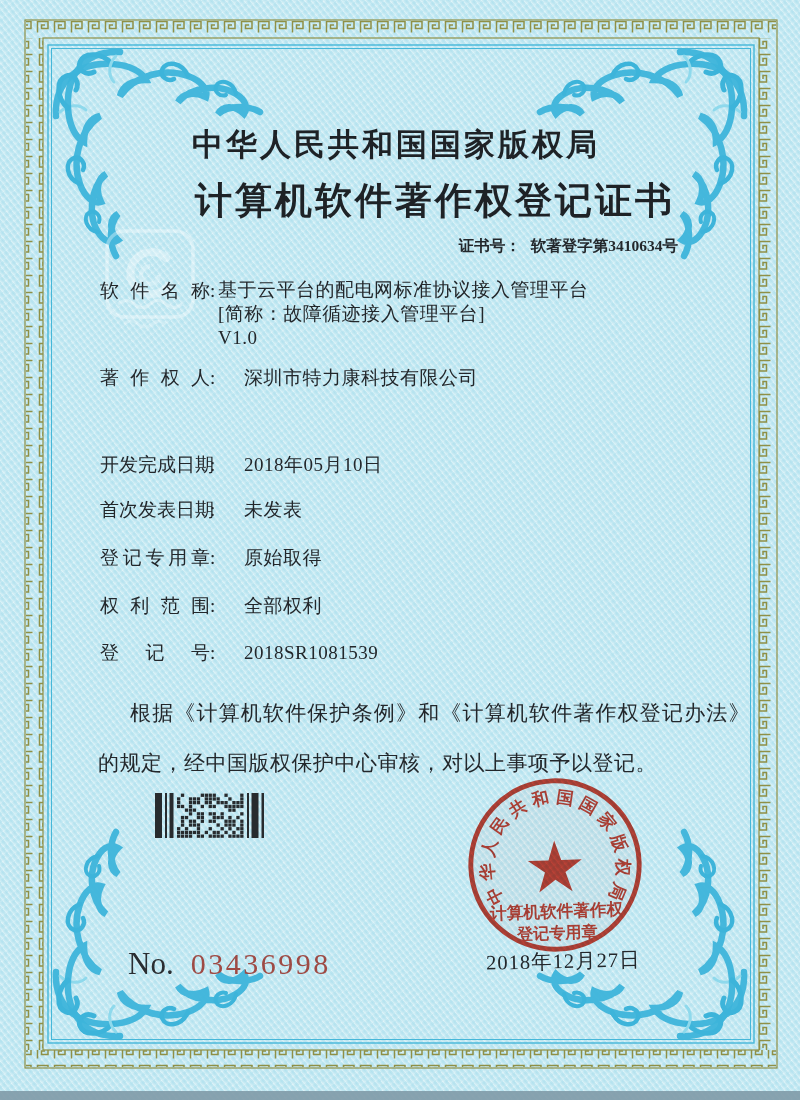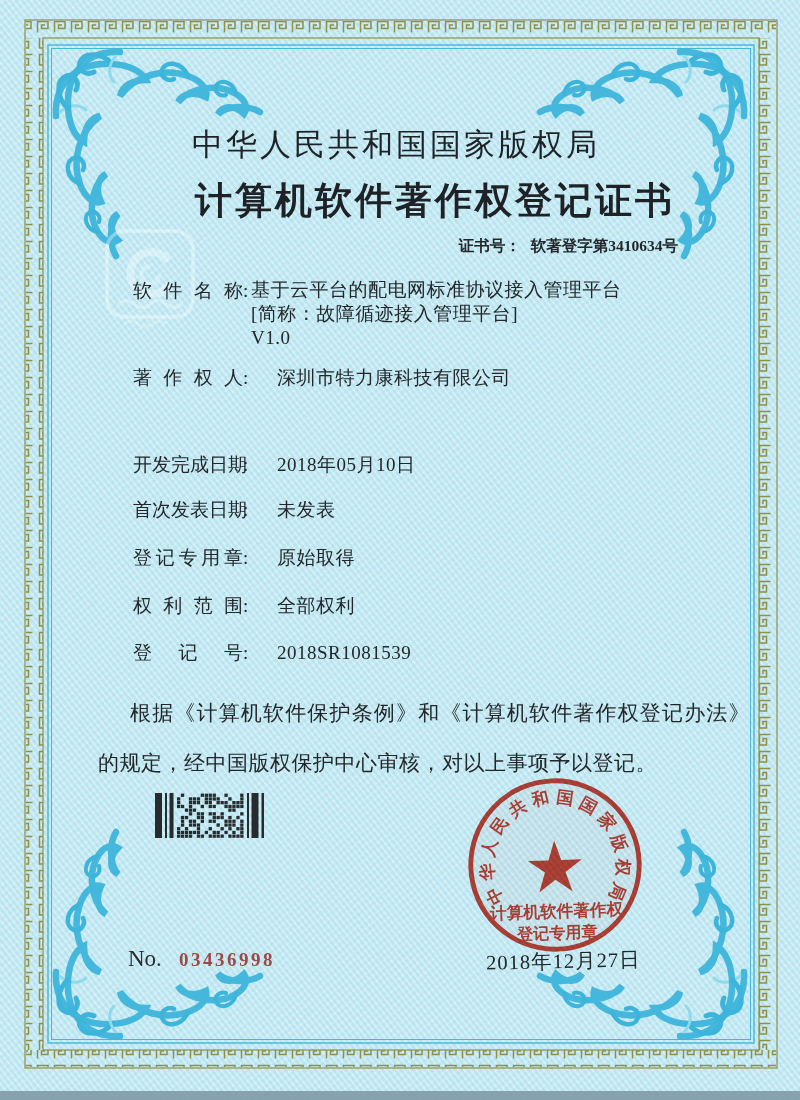--- a/index.html
+++ b/index.html
@@ -13,28 +13,28 @@
         color:#22262a;}
   .border-svg{position:absolute;left:0;top:0;z-index:1;}
   .scan-edge{position:absolute;left:0;right:0;bottom:0;height:9px;background:#7f9aa7;opacity:.9;z-index:6;}
 
   .watermark{position:absolute;left:104px;top:228px;z-index:2;opacity:.55;}
 
   .content{position:absolute;left:0;top:0;width:800px;height:1100px;z-index:3;}
 
   .titles{position:absolute;left:0;top:0;width:792px;text-align:center;}
   .authority-title{position:absolute;left:0;top:124px;width:100%;
-      font-size:31px;font-weight:400;letter-spacing:3px;color:#1e2226;}
+      font-size:31px;font-weight:700;letter-spacing:3px;color:#1e2226;}
   .certificate-title{position:absolute;left:0;top:176px;width:100%;
       font-size:37px;font-weight:700;letter-spacing:3px;color:#1e2226;margin-left:39px;}
   .cert-no-line{position:absolute;top:236px;right:122px;font-size:15.5px;font-weight:700;color:#23272b;}
   .cert-no-line .gap{display:inline-block;width:10px;}
 
   .field-row{position:absolute;left:100px;font-size:19px;color:#23272b;white-space:nowrap;}
-  .f-label{display:inline-block;width:110px;text-align:justify;text-align-last:justify;font-weight:500;margin-left:33px;}
+  .f-label{display:inline-block;width:110px;text-align:justify;text-align-last:justify;font-weight:500;}
   .f-colon{display:inline-block;width:8px;}
   .f-value{display:inline-block;margin-left:26px;letter-spacing:.5px;}
   .f-multiline{display:inline-block;vertical-align:top;letter-spacing:.5px;white-space:normal;width:420px;line-height:24px;}
 
   .body-paragraph{position:absolute;left:98px;top:688px;width:652px;
       font-size:21px;line-height:50px;letter-spacing:.5px;text-indent:32px;
       text-align:justify;color:#23272b;}
 
   .barcode{position:absolute;left:155px;top:793px;z-index:3;}
 
@@ -44,22 +44,22 @@
         font-family:"Liberation Serif","DejaVu Serif",serif;}
   .seal-t1{font-size:17px;font-weight:700;fill:#d63a2c;text-anchor:middle;
         font-family:"Liberation Serif","DejaVu Serif",serif;}
   .seal-t2{font-size:16.5px;font-weight:700;fill:#d63a2c;text-anchor:middle;
         font-family:"Liberation Serif","DejaVu Serif",serif;}
 
   .seal-date{position:absolute;left:486px;top:947px;z-index:5;font-size:20.5px;
         letter-spacing:1px;color:#23272b;transform:rotate(-1.2deg);}
 
   .serial{position:absolute;left:128px;top:946px;z-index:5;white-space:nowrap;}
-  .serial-label{font-size:23px;color:#2a2d31;}
-  .serial-value{font-size:19px;letter-spacing:2.5px;color:#9e4a44;margin-left:13px;font-weight:700;}
+  .serial-label{font-size:31px;color:#2a2d31;}
+  .serial-value{font-size:30px;letter-spacing:2.5px;color:#9e4a44;margin-left:13px;font-weight:400;}
 </style>
 </head>
 <body>
 
 <div class="page">
 
   <svg class="border-svg" width="800" height="1100" viewBox="0 0 800 1100">
     <defs>
       <pattern id="mh" width="17" height="18" patternUnits="userSpaceOnUse">
         <path d="M3.5 14.5 V3.5 H14 V10.5 H7.5 V7 H11" stroke="#8f9046" fill="none" stroke-width="1.5"></path>

